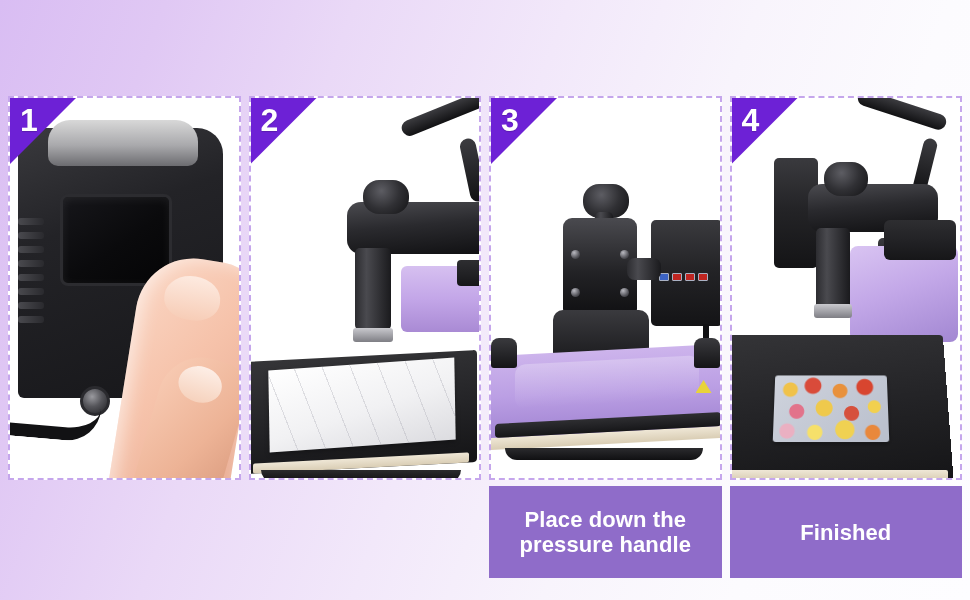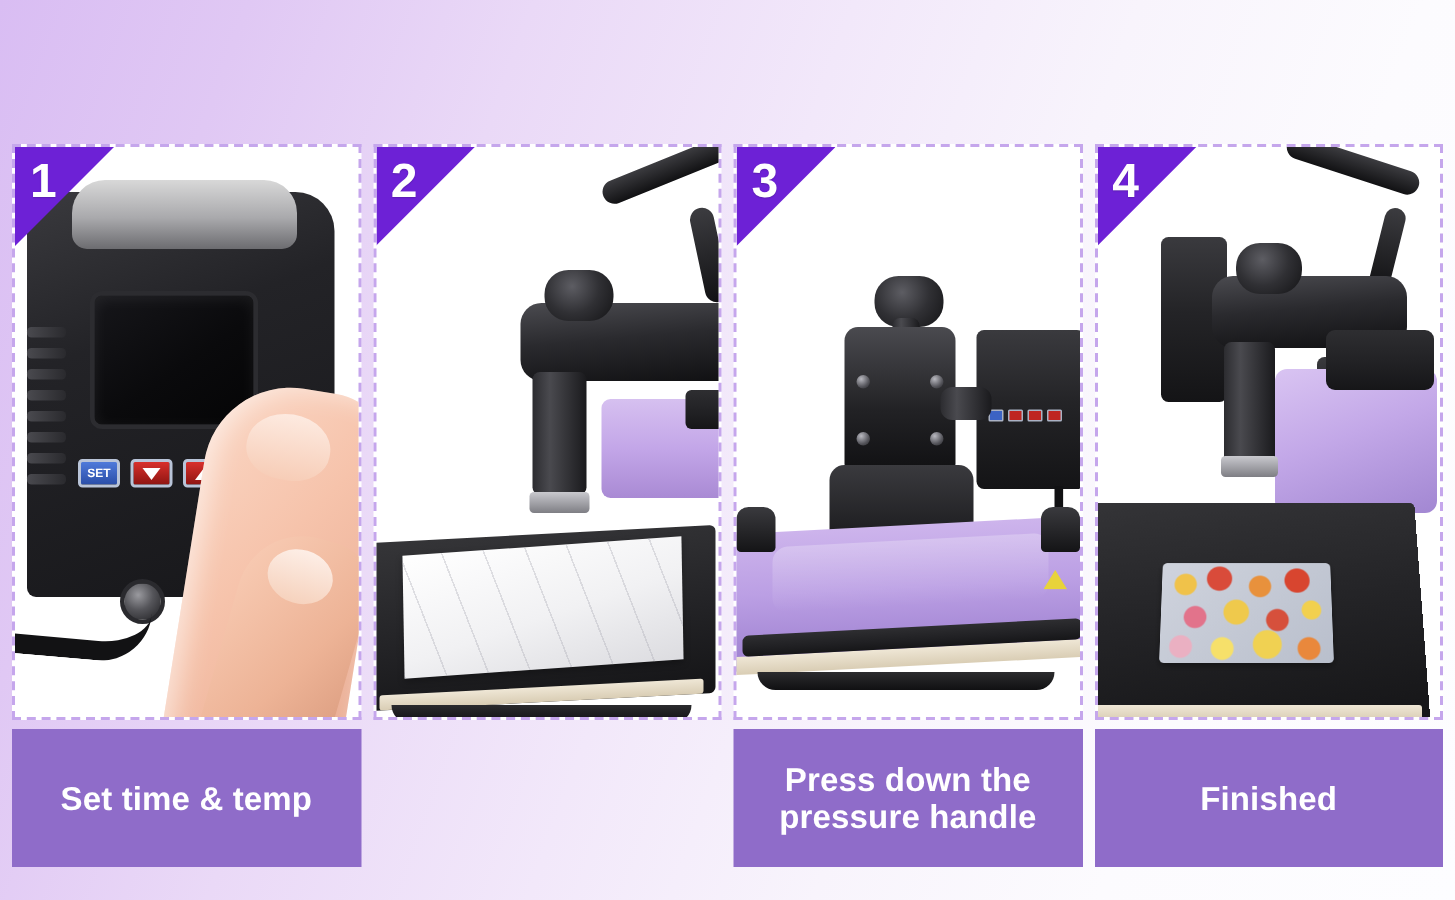--- a/index.html
+++ b/index.html
@@ -412,42 +412,29 @@
             <i></i>
               <i></i>
               <i></i>
               <i></i>
               <i></i>
               <i></i>
               <i></i>
               <i></i>
           </div>
           <div class="p1-screen"></div>
-          <div class="p1-btnrow">
-            <div class="p1-btn set">SET</div>
-            <div class="p1-btn red">
-              <span class="tri-d"></span>
-            </div>
-            <div class="p1-btn red">
-              <span class="tri-u"></span>
-            </div>
-            <div class="p1-btn red"></div>
-          </div>
           <div class="p1-switch"></div>
           <div class="p1-jack"></div>
           <div class="p1-cable"></div>
           <div class="p1-finger"></div>
           <div class="p1-finger2"></div>
         </div>
         <div class="badge">
           <span>1</span>
         </div>
-      </div>
-      <div class="caption">
-        <p>Set time &amp; temp</p>
       </div>
     </div>
 
     <div class="panel">
       <div class="photo">
         <div class="art">
           <div class="prs-handle" style="left:148px;top:8px;width:90px;height:16px;transform:rotate(-22deg);"></div>
           <div class="prs-handle" style="left:214px;top:40px;width:16px;height:64px;transform:rotate(-12deg);"></div>
           <div class="prs-arm" style="left:96px;top:104px;width:148px;height:52px;"></div>
           <div class="prs-knob" style="left:112px;top:82px;width:46px;height:34px;border-radius:16px;"></div>
@@ -494,21 +481,21 @@
           <div class="p3-warn"></div>
           <div class="base-strip" style="left:-2px;top:334px;width:236px;height:12px;transform:skewY(-3deg);"></div>
           <div class="platen-black" style="left:4px;top:320px;width:226px;height:14px;transform:skewY(-3deg);"></div>
           <div class="p2-foot" style="left:14px;top:350px;width:198px;"></div>
         </div>
         <div class="badge">
           <span>3</span>
         </div>
       </div>
       <div class="caption">
-        <p>Press down the
+        <p>Place down the
 pressure handle</p>
       </div>
     </div>
 
     <div class="panel">
       <div class="photo">
         <div class="art">
           <div class="prs-handle" style="left:124px;top:4px;width:92px;height:16px;transform:rotate(18deg);"></div>
           <div class="prs-handle" style="left:186px;top:40px;width:14px;height:56px;transform:rotate(14deg);"></div>
           <div class="p4-head-black"></div>

